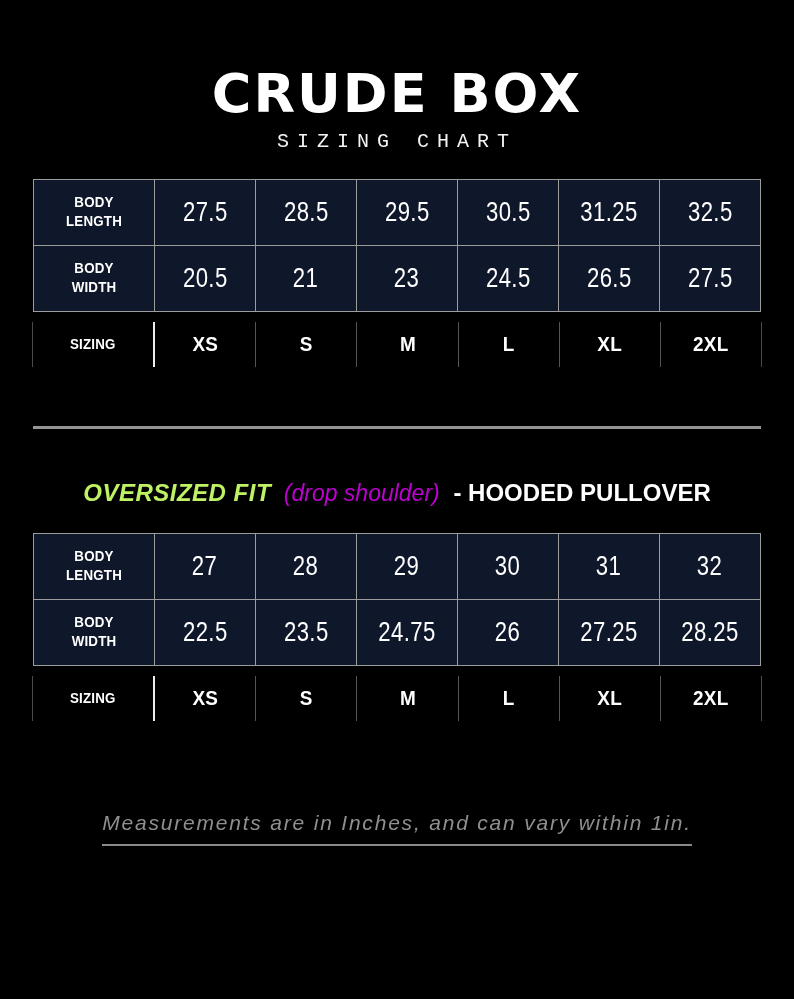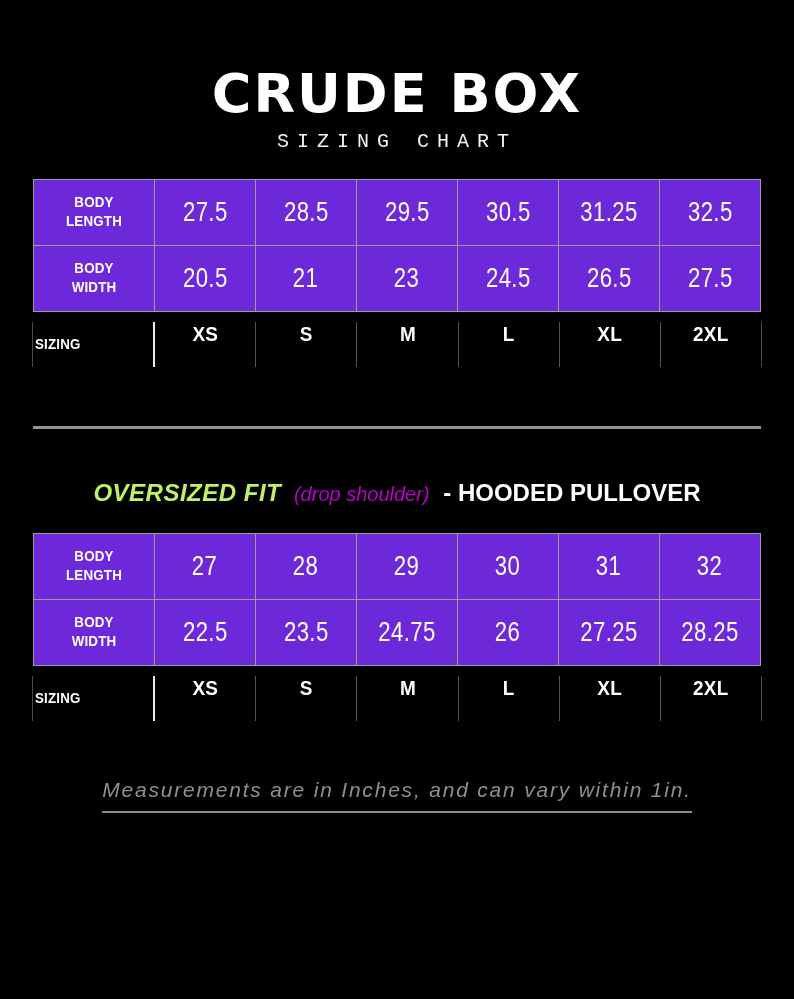--- a/index.html
+++ b/index.html
@@ -39,38 +39,38 @@
     white-space: nowrap;
   }
   .heading-1 { margin-top: 70px; }
   .heading-2 { margin-top: 50px; }
   .heading .fit { font-style: italic; letter-spacing: 0.5px; }
   .fit-relaxed  { color: #1b7ed8; }
   .fit-oversized{ color: #bef264; }
   .heading .fit-note {
     font-style: italic;
     font-weight: 400;
-    font-size: 20px;
+    font-size: 23px;
     color: #bb00cf;
     margin-left: 6px;
   }
   .heading .product { color: #ffffff; margin-left: 7px; }
 
   table.size-table {
     width: 728px;
     margin: 26px auto 0 auto;
     border-collapse: collapse;
     table-layout: fixed;
   }
   table.size-table td {
     border: 1px solid #9c9c9c;
     height: 65px;
     text-align: center;
     vertical-align: middle;
-    background: #6d28d9;
+    background: #0f172a;
     padding: 0;
   }
   td.row-label { width: 120px; }
   td.row-label span {
     display: inline-block;
     max-width: 64px;
     font-weight: 700;
     font-size: 14.5px;
     line-height: 1.3;
     letter-spacing: 0.2px;
@@ -88,45 +88,45 @@
     width: 728px;
     margin: 10px auto 0 auto;
     height: 45px;
     display: flex;
     align-items: stretch;
     border-left: 1px solid #4a4a4a;
     border-right: 1px solid #4a4a4a;
   }
   .sizing-row .sizing-label {
     width: 120px;
-    display: flex; align-items: center; 
+    display: flex; align-items: center; justify-content: center;
     border-right: 2px solid #ededed;
   }
   .sizing-row .sizing-label span {
     font-weight: 700; font-size: 14.5px; letter-spacing: 0.2px;
     display: inline-block; transform: scaleX(0.92);
   }
   .sizing-row .size-cell {
     flex: 1;
-    display: flex; justify-content: center;
+    display: flex; align-items: center; justify-content: center;
   }
   .sizing-row .size-cell + .size-cell { border-left: 1px solid #555555; }
   .sizing-row .size-cell span {
     font-weight: 700; font-size: 21px; letter-spacing: 0.3px;
     display: inline-block; transform: scaleX(0.9);
   }
 
   .section-divider {
     width: 728px;
     height: 3px;
     background: #949494;
     margin: 59px auto 0 auto;
   }
 
-  .footer { margin-top: 57px; text-align: center; }
+  .footer { margin-top: 90px; text-align: center; }
   .footer .note {
     display: inline-block;
     font-style: italic;
     font-size: 21px;
     letter-spacing: 1.8px;
     color: #8f8f8f;
     padding-bottom: 9px;
     border-bottom: 2px solid #8a8a8a;
   }
 </style>

